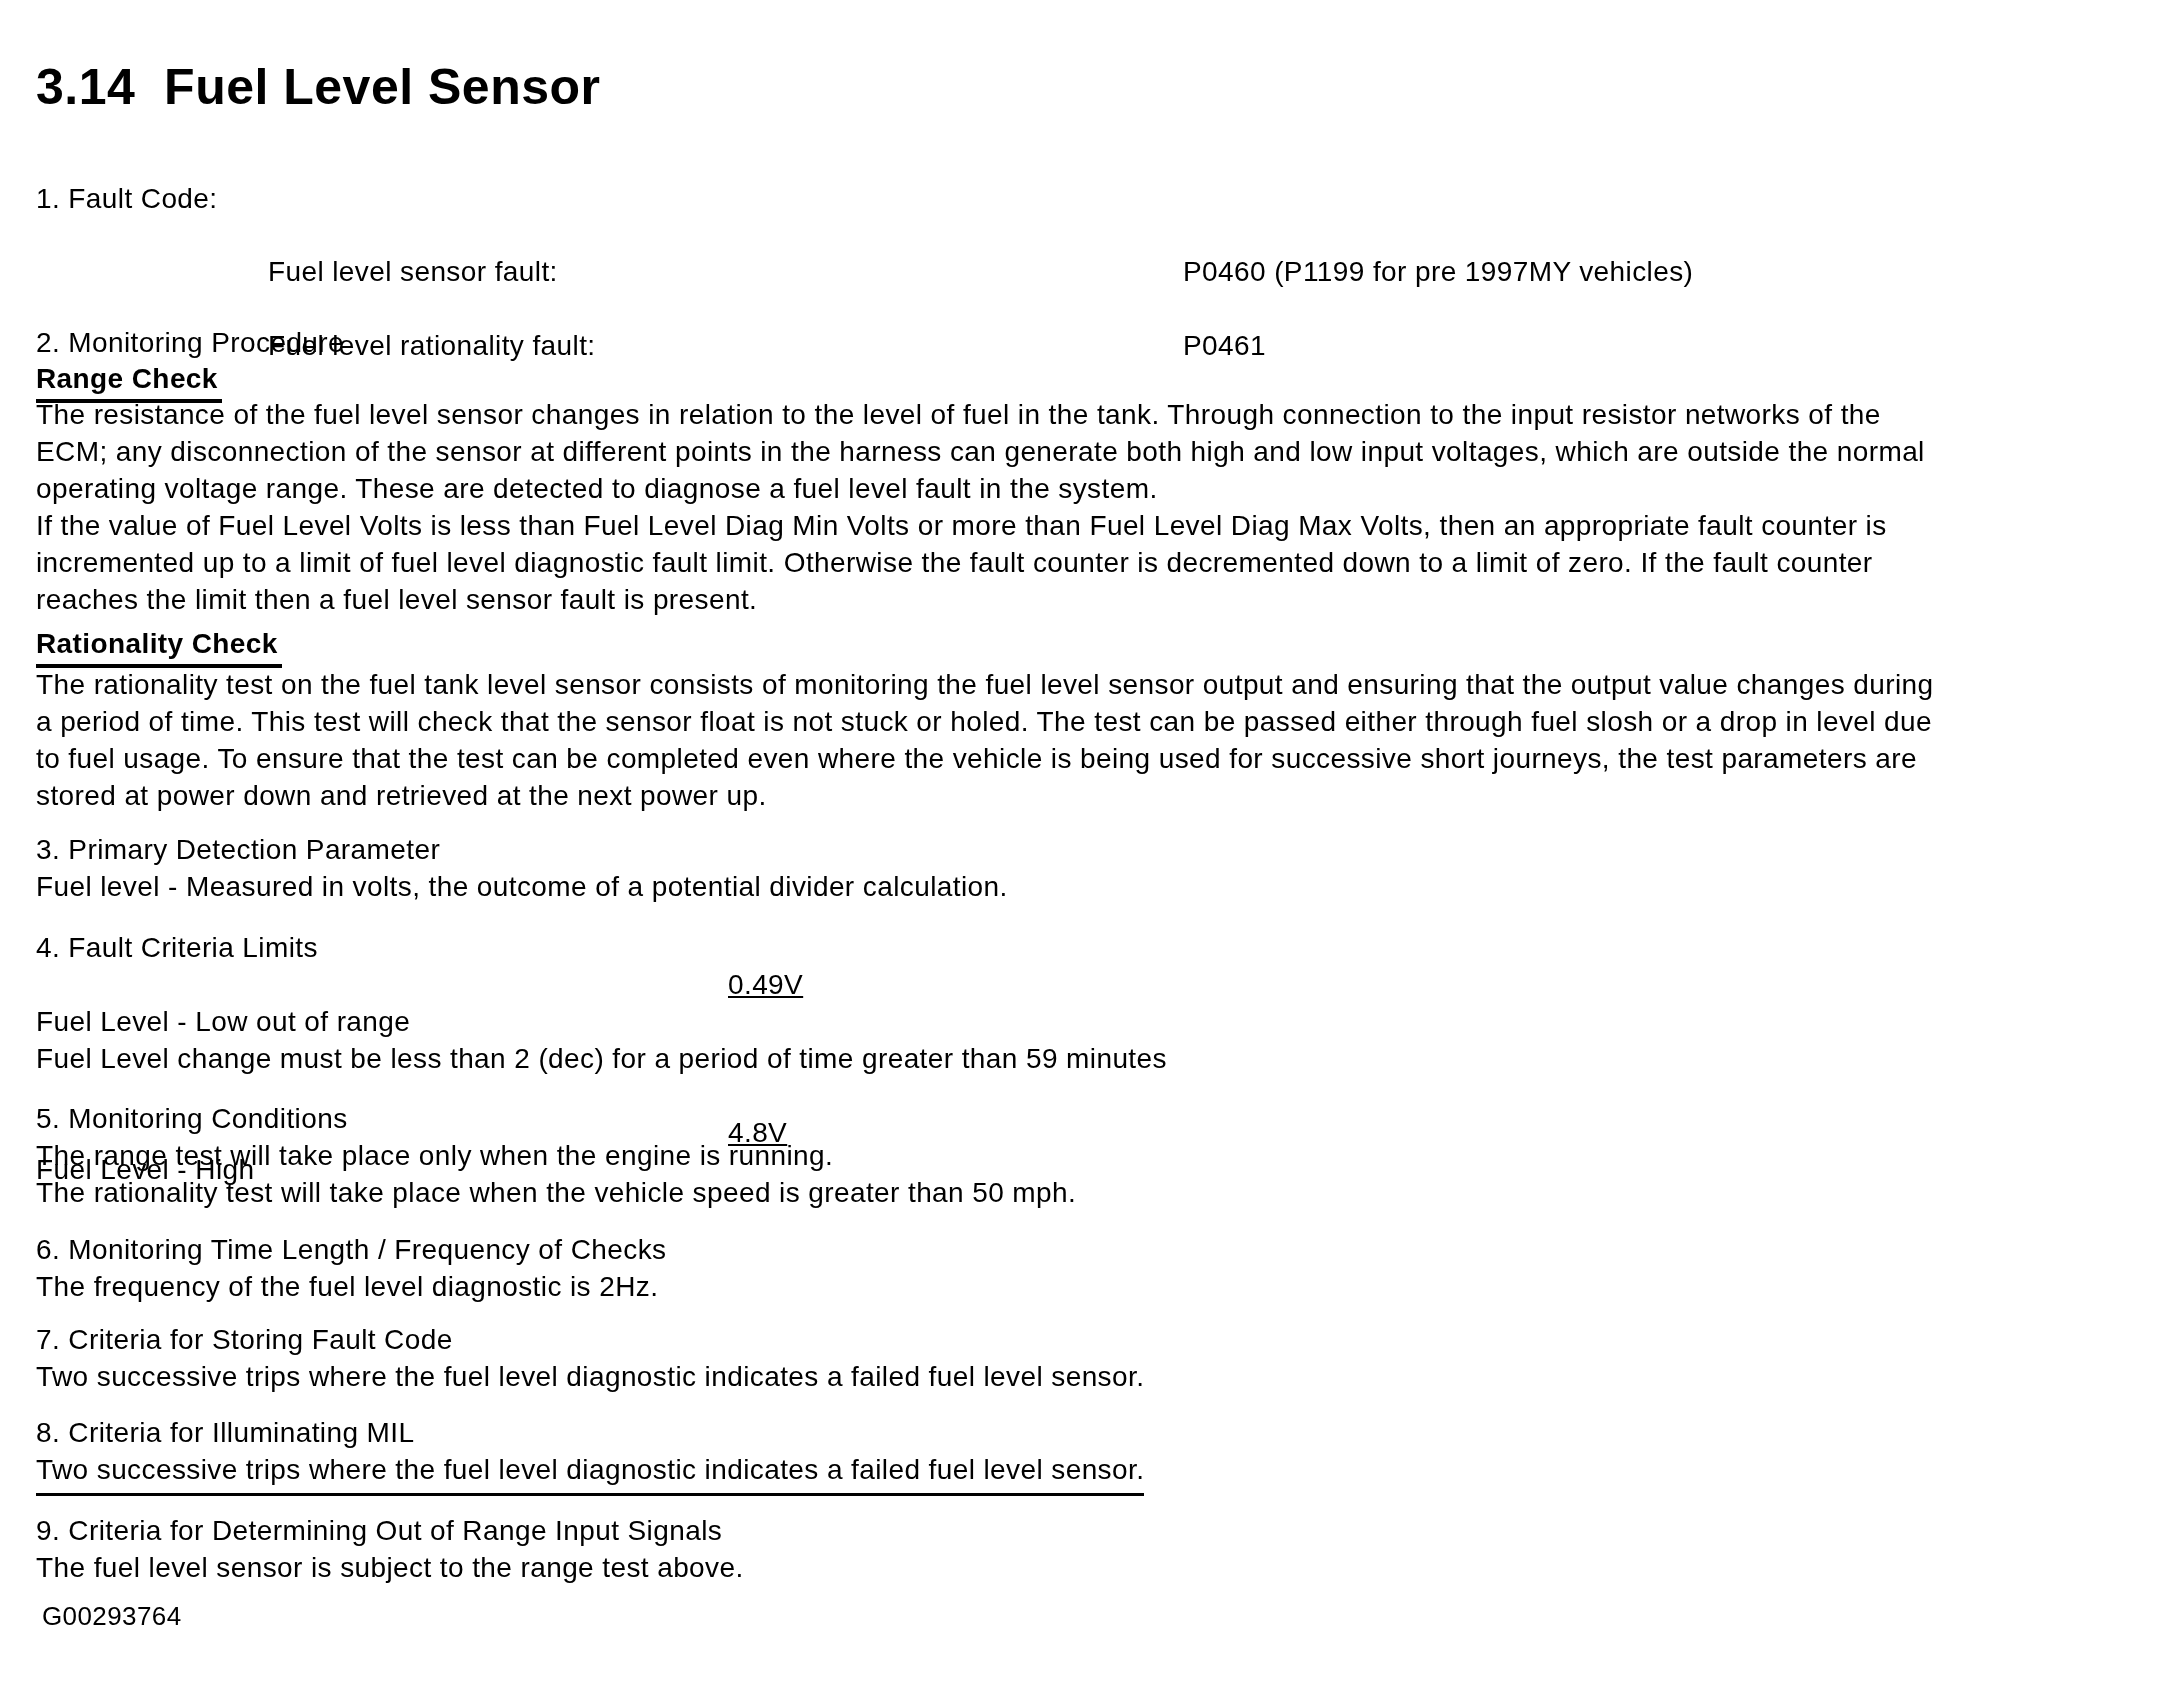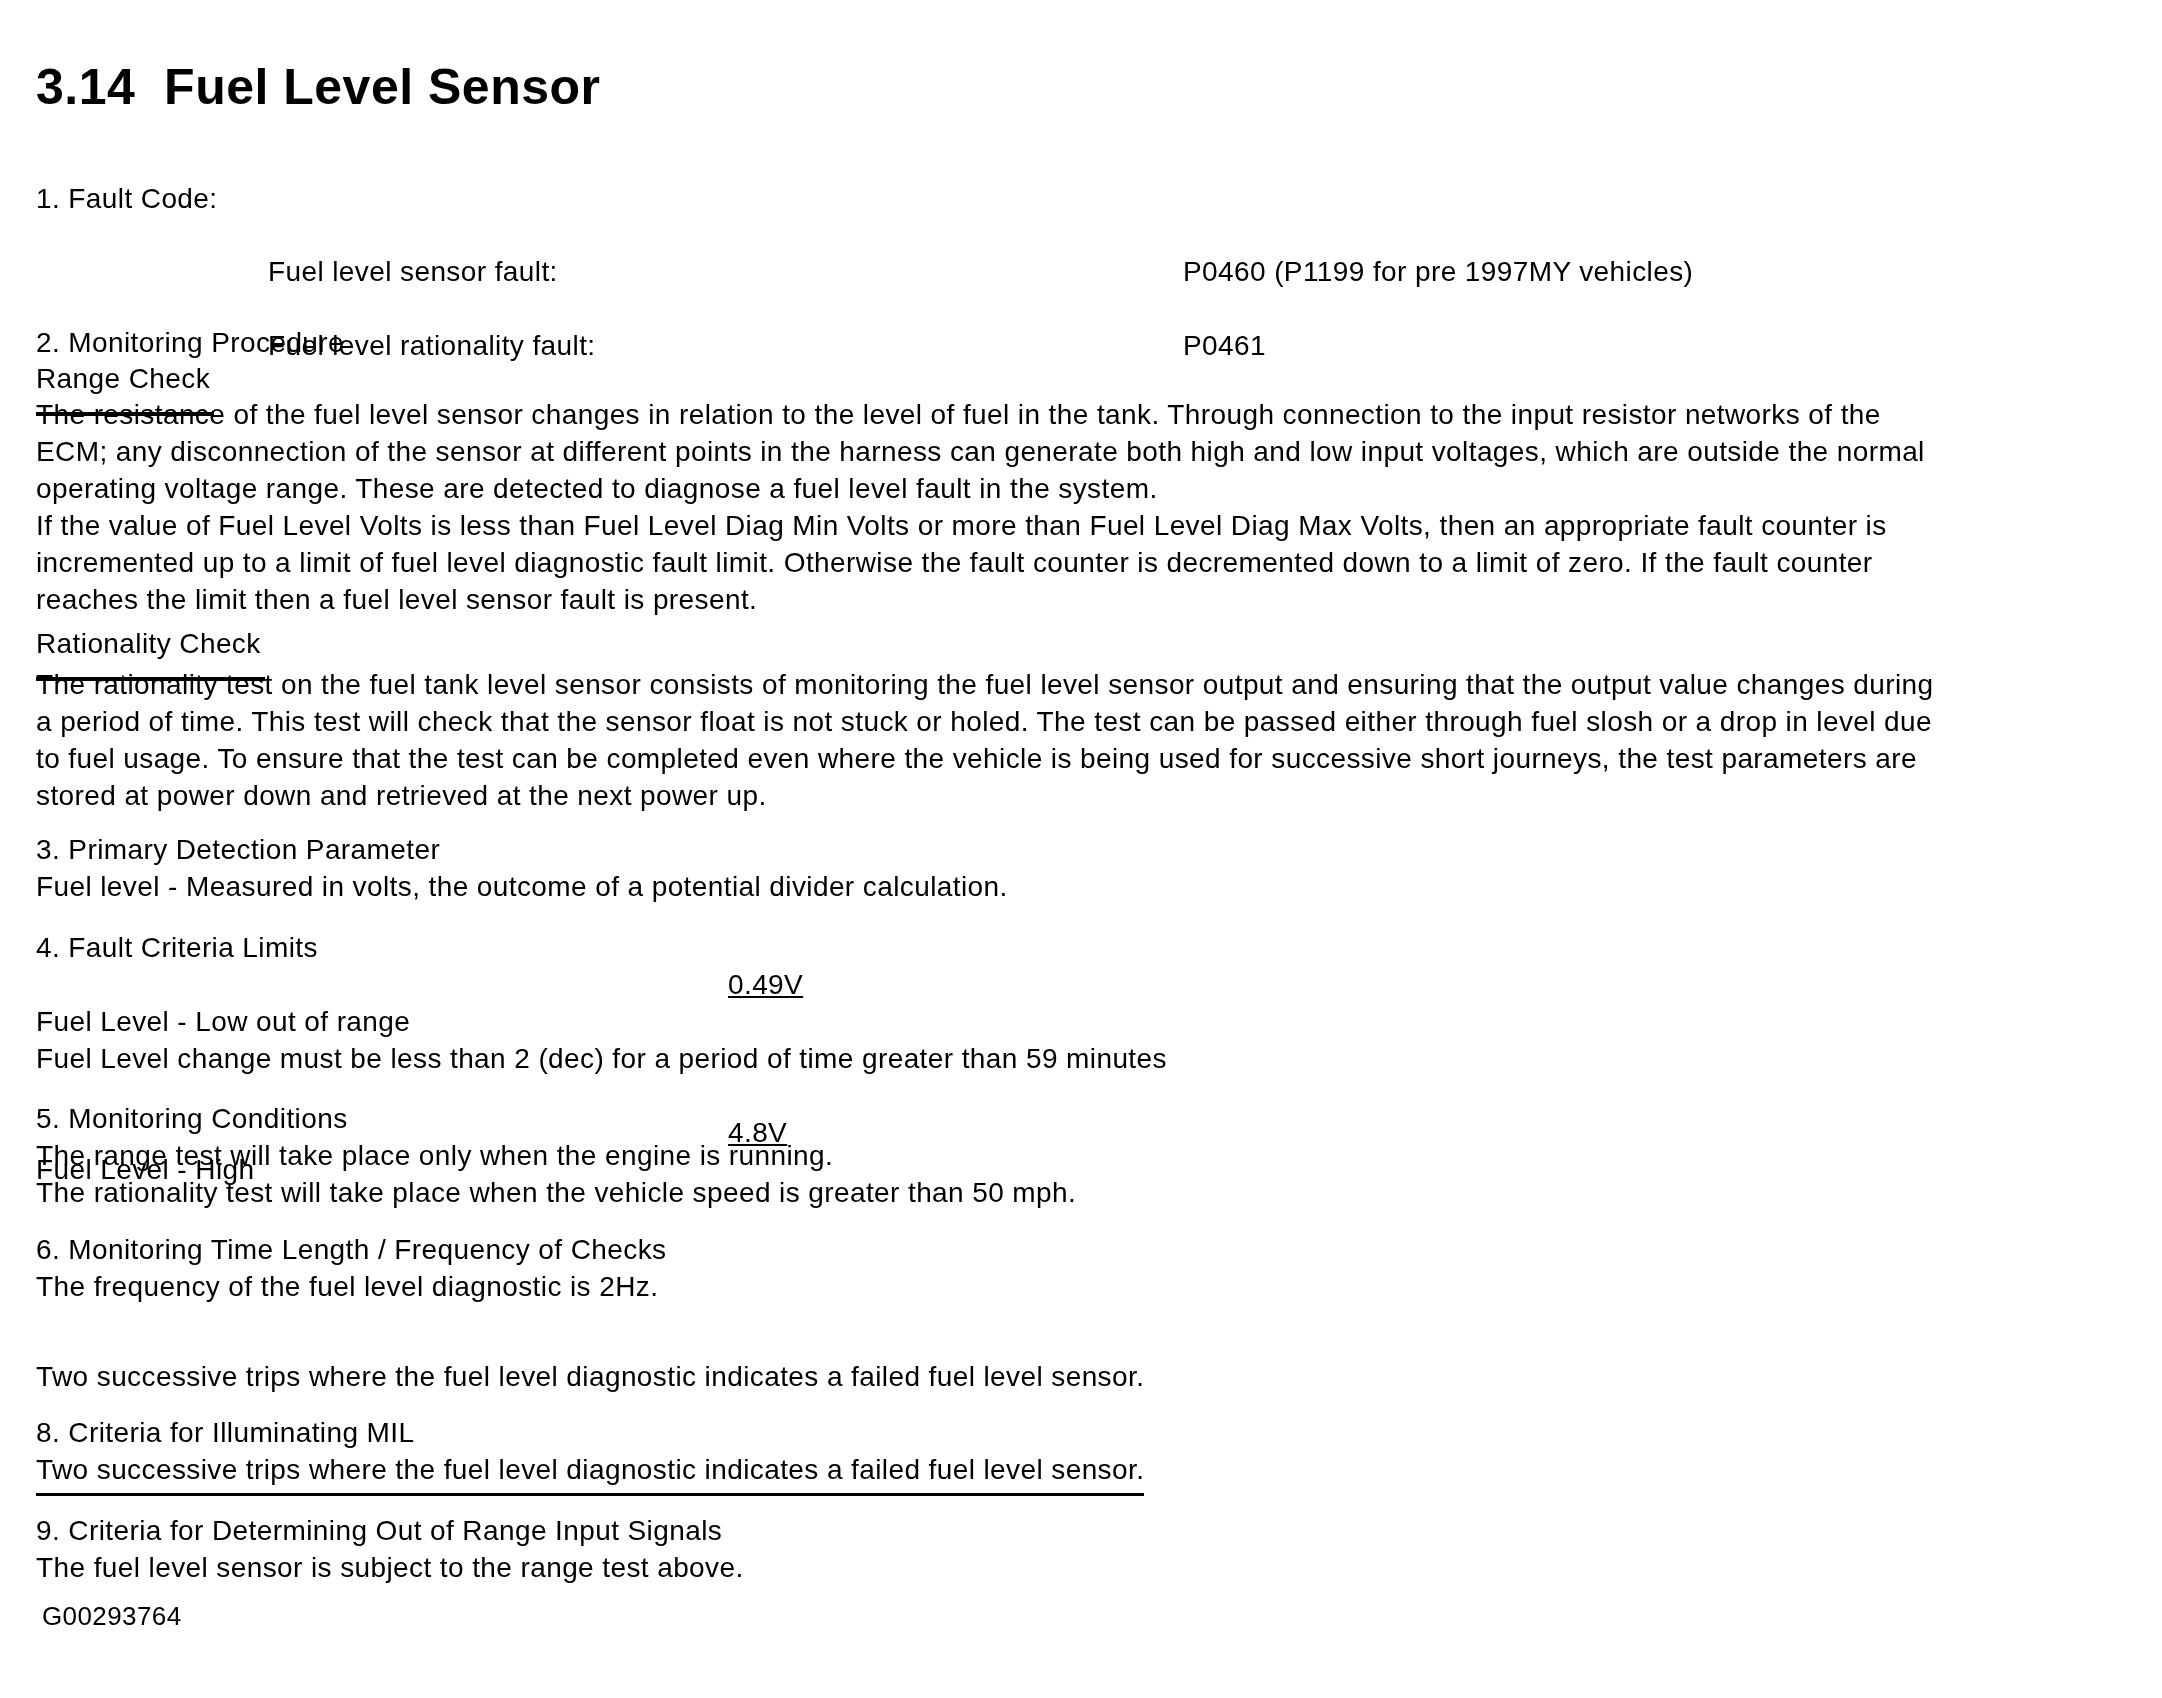--- a/index.html
+++ b/index.html
@@ -28,24 +28,24 @@
     position: absolute; left: 36px; top: 64px;
     font-size: 50px; line-height: 46px; font-weight: bold;
     white-space: pre; letter-spacing: 0.5px;
   }
   .h2 {
     position: absolute; left: 36px; top: 117px;
     font-size: 38px; line-height: 46px; font-weight: bold;
     white-space: pre; letter-spacing: 0.5px;
   }
   .check-title {
-    font-weight: normal;
+    font-weight: bold;
     display: inline-block;
     border-bottom: 4px solid #000;
-    padding-bottom: 15px;
+    padding-bottom: 2px;
     padding-right: 4px;
   }
   .underlined-line {
     display: inline-block;
     border-bottom: 3px solid #000;
     padding-bottom: 5px;
   }
   .col-label { position: absolute; left: 268px; }
   .col-code  { position: absolute; left: 1183px; }
   .crit-row  { position: relative; width: 1600px; }
@@ -102,20 +102,21 @@
   </div>
   <div class="t para" style="top:1040px">Fuel Level change must be less than 2 (dec) for a period of time greater than 59 minutes</div>
 
   <div class="t" style="top:1100px">5. Monitoring Conditions</div>
   <div class="t" style="top:1137px">The range test will take place only when the engine is running.</div>
   <div class="t" style="top:1174px">The rationality test will take place when the vehicle speed is greater than 50 mph.</div>
 
   <div class="t" style="top:1231px">6. Monitoring Time Length / Frequency of Checks</div>
   <div class="t" style="top:1268px">The frequency of the fuel level diagnostic is 2Hz.</div>
 
+  <div class="t" style="top:1321px">7. Criteria for Storing Fault Code</div>
   <div class="t" style="top:1358px">Two successive trips where the fuel level diagnostic indicates a failed fuel level sensor.</div>
 
   <div class="t" style="top:1414px">8. Criteria for Illuminating MIL</div>
   <div class="t" style="top:1451px"><span class="underlined-line">Two successive trips where the fuel level diagnostic indicates a failed fuel level sensor.</span></div>
 
   <div class="t" style="top:1512px">9. Criteria for Determining Out of Range Input Signals</div>
   <div class="t" style="top:1549px">The fuel level sensor is subject to the range test above.</div>
 
   <div class="footer">G00293764</div>
 

